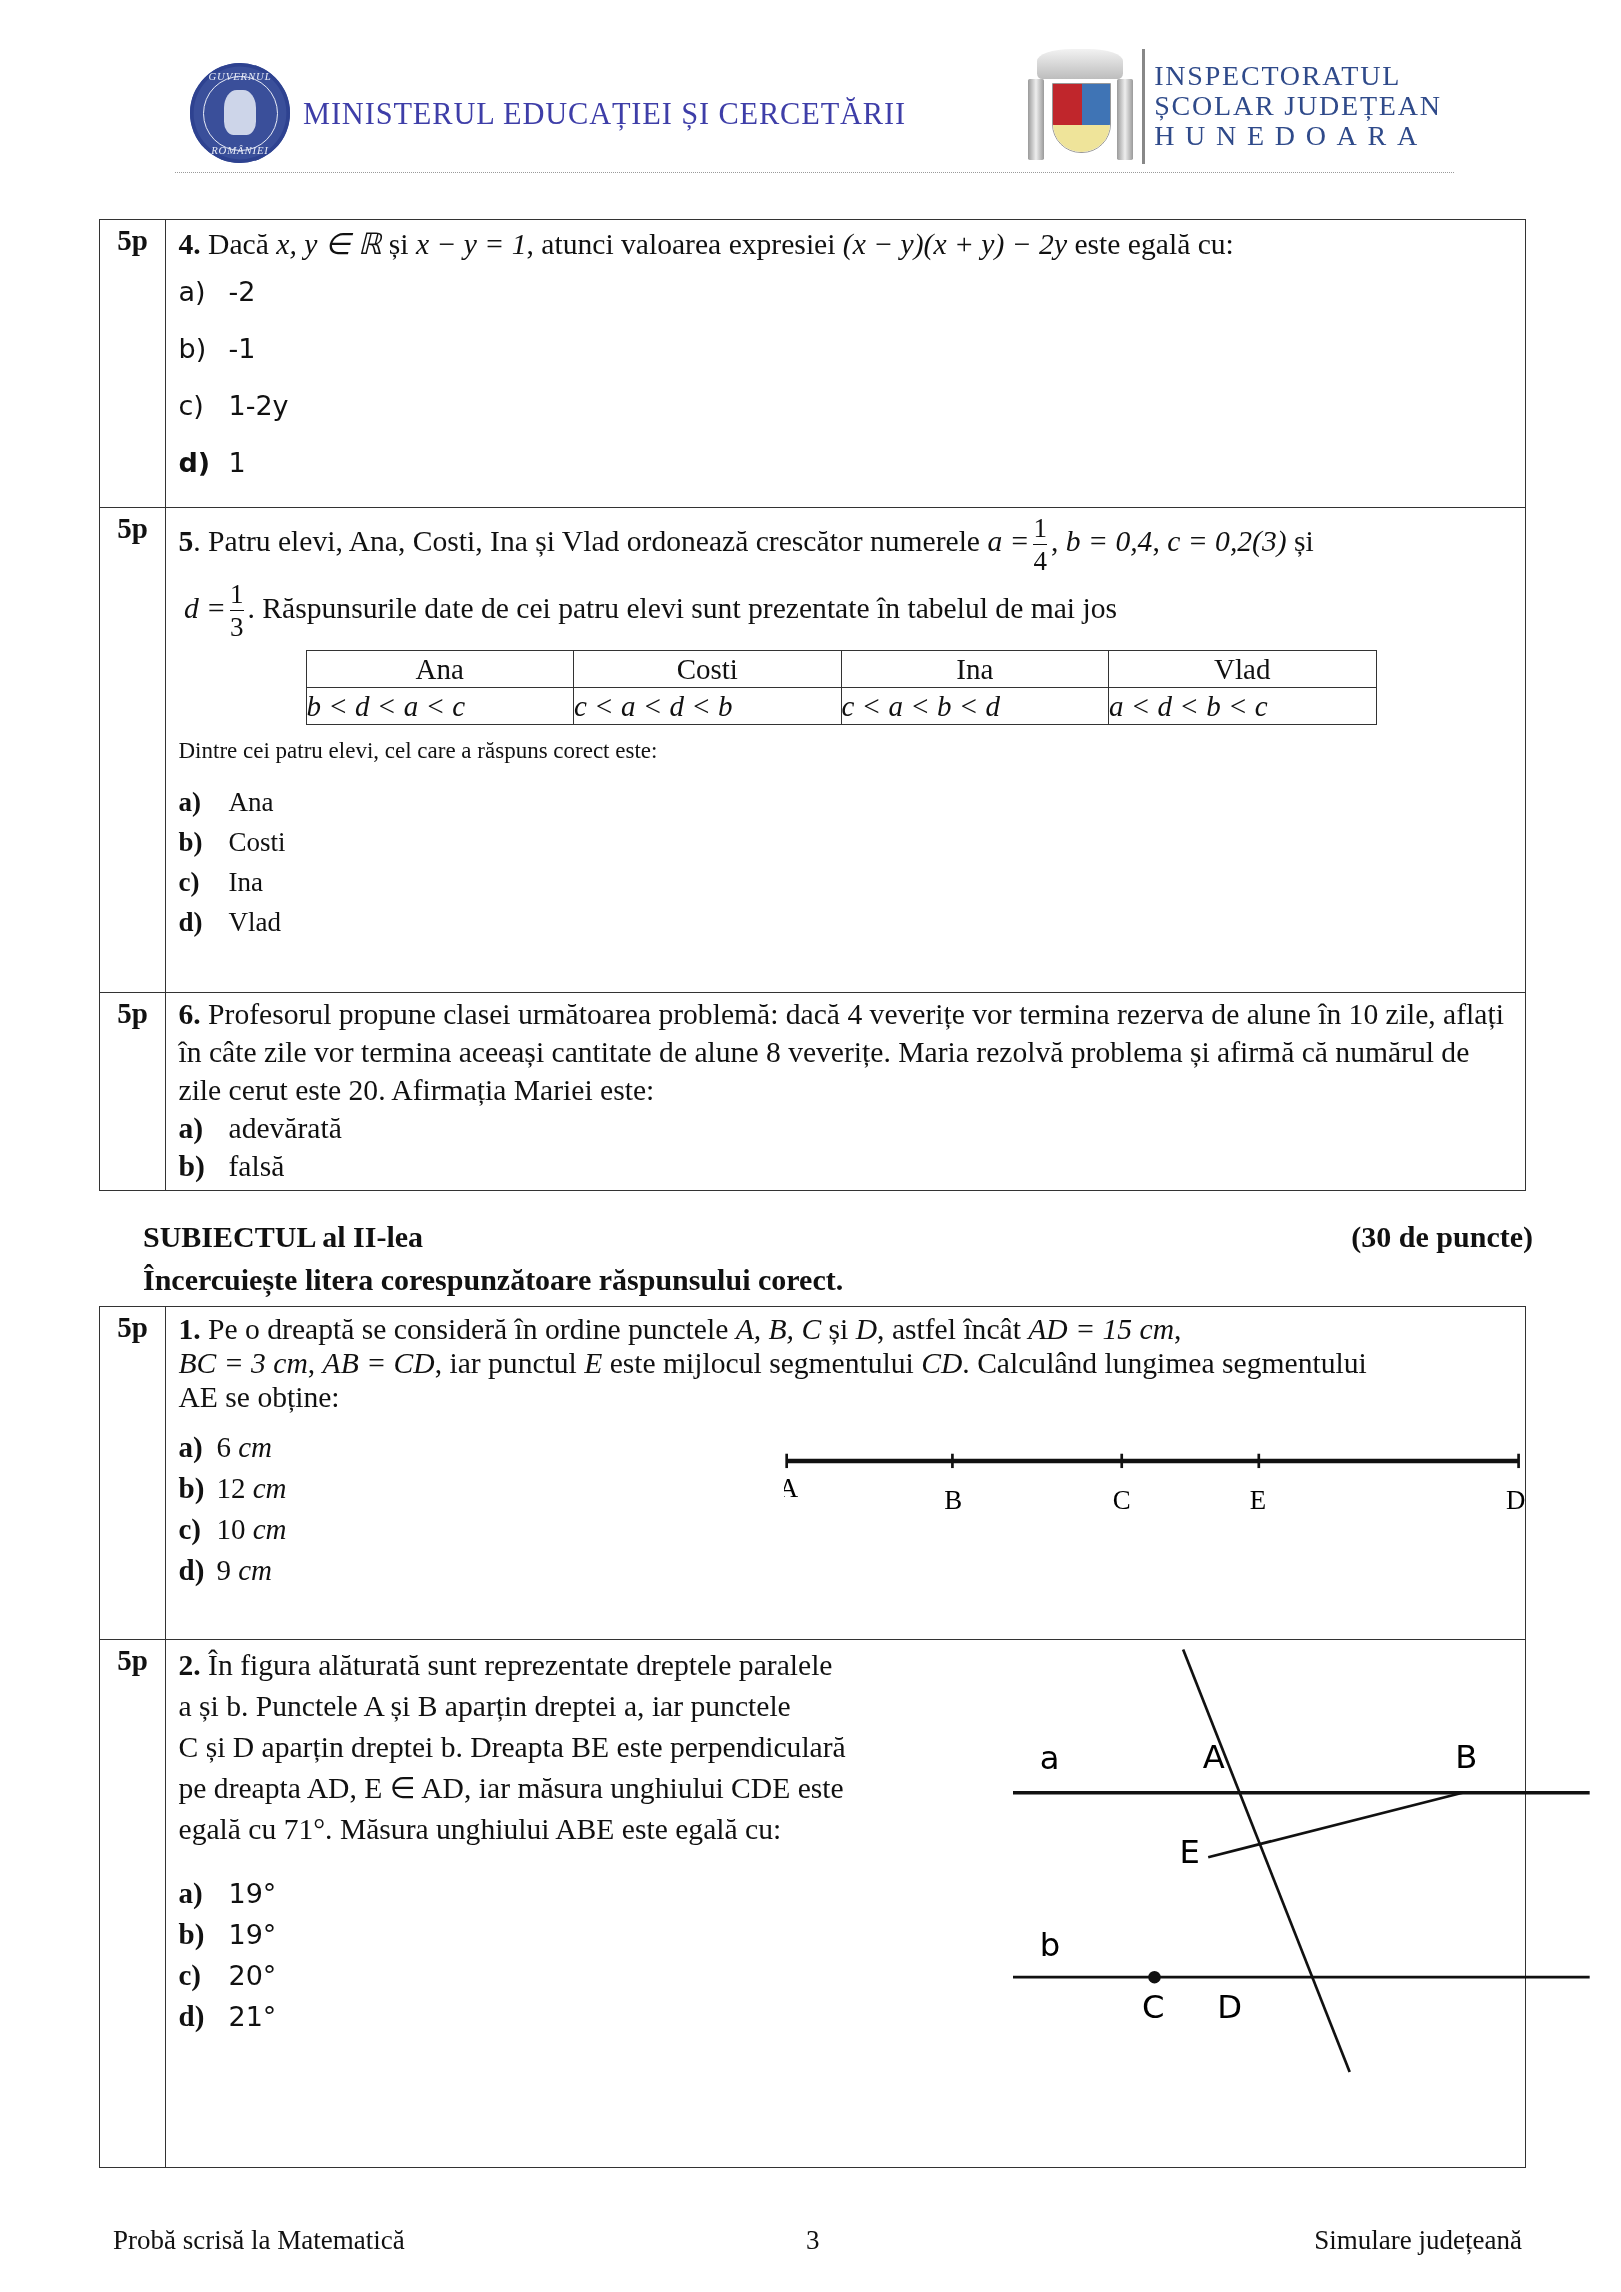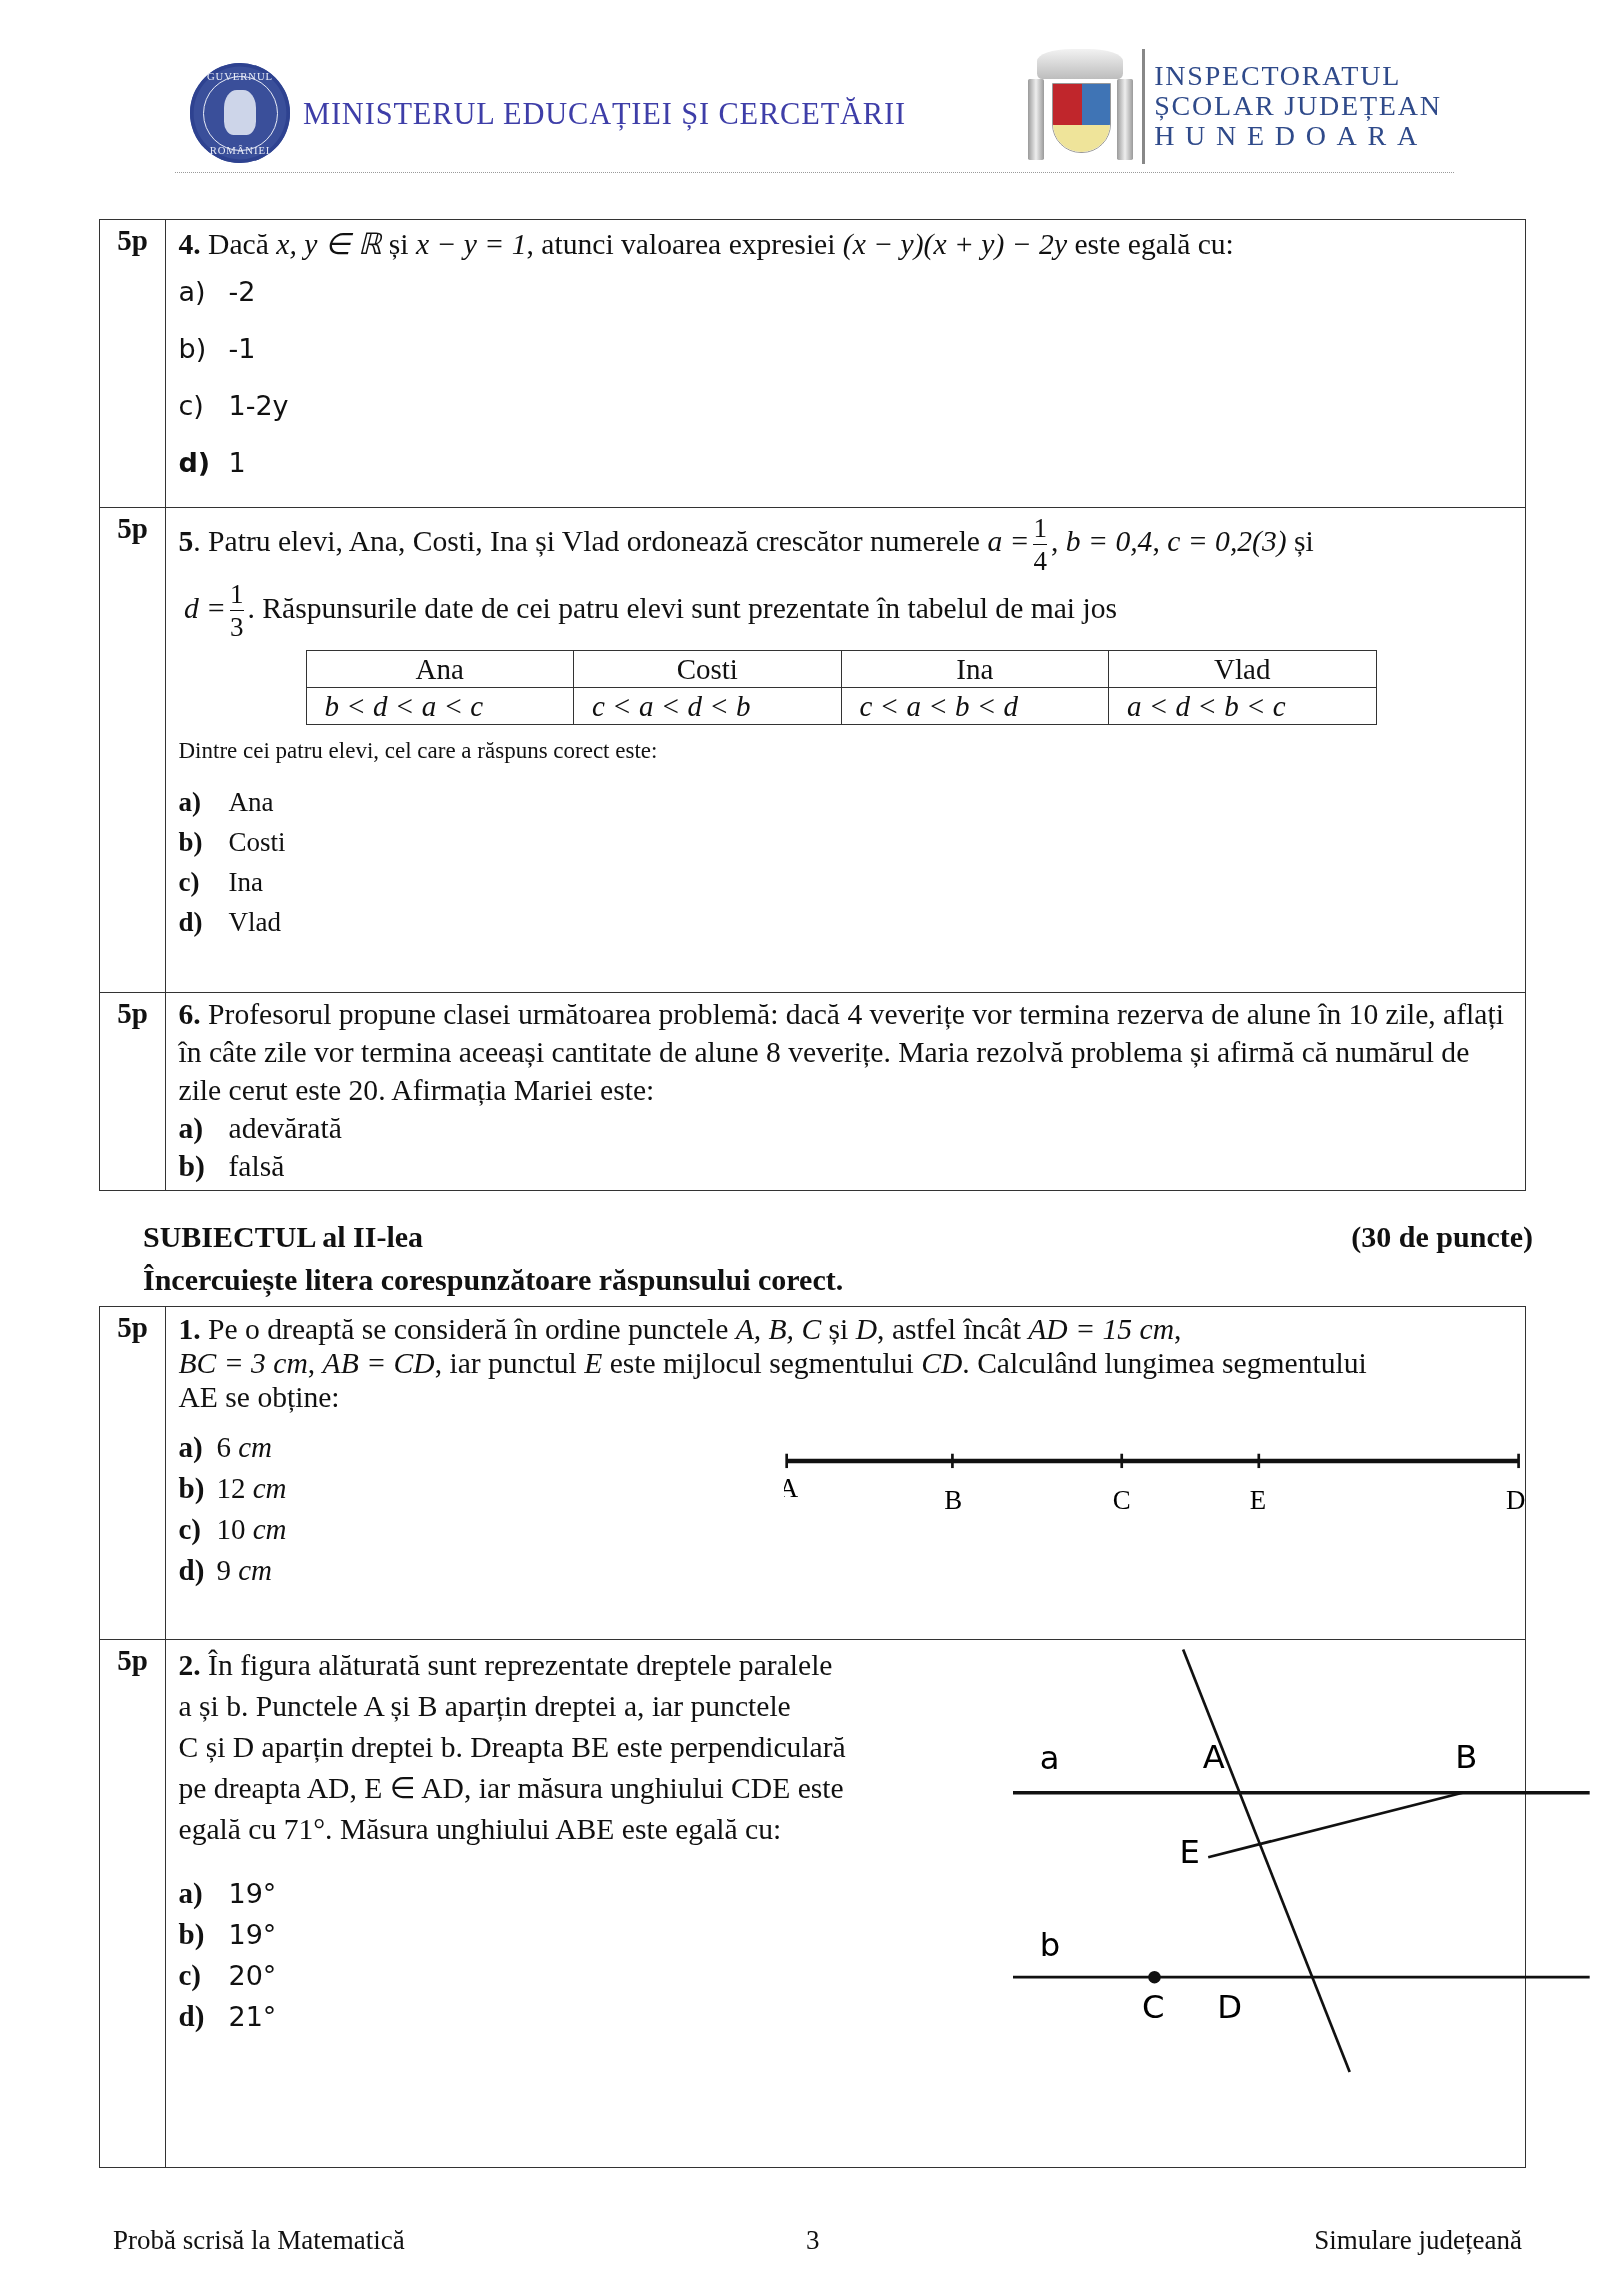--- a/index.html
+++ b/index.html
@@ -3,21 +3,21 @@
 <meta charset="utf-8">
 <style>
   html, body { margin: 0; padding: 0; background: #ffffff; }
   body { width: 1621px; height: 2293px; position: relative; overflow: hidden;
          font-family: "Liberation Serif", serif; color: #111; }
   .abs { position: absolute; }
 
   
   .hdr-left { left: 190px; top: 63px; display: flex; align-items: center; }
   .gov-seal { width: 100px; height: 100px; border-radius: 50%; background: #3a4f9a;
-              position: relative; box-shadow: inset 0 0 0 3.6px #2e4290; }
+              position: relative; box-shadow: inset 0 0 0 3.6px #2e4290; font-style: italic; }
   .gov-seal .ring { position: absolute; inset: 12.5px; border: 1.8px solid #e8ecf7; border-radius: 50%; }
   .gov-seal .eagle { position: absolute; left: 34px; top: 27px; width: 32px; height: 45px;
                      background: #e8ecf7; border-radius: 40% 40% 30% 30%; opacity: .85; }
   .gov-seal .seal-top, .gov-seal .seal-bot { position: absolute; left: 0; right: 0; text-align: center;
                      font-family: "Liberation Serif", serif; font-size: 10.7px; color: #e8ecf7; letter-spacing: 0.9px; }
   .gov-seal .seal-top { top: 7.2px; }
   .gov-seal .seal-bot { bottom: 7.2px; }
   .ministry { margin-left: 12.5px; font-family: "Liberation Serif", serif; font-size: 32px;
               color: #3e3ea8; letter-spacing: 0.9px; transform: scaleX(0.95); transform-origin: left center; }
 
@@ -51,21 +51,21 @@
   .opt-row { display: flex; align-items: baseline; }
   .opt-row .lbl { width: 50px; }
   .opt-row .lbl.b { font-weight: bold; }
 
   .frac { display: inline-flex; flex-direction: column; align-items: center; vertical-align: middle;
           font-style: normal; font-size: 27px; line-height: 32px; margin: 0 3.6px; }
   .frac .bar { border-top: 1.8px solid #111; width: 14.3px; height: 0; }
 
   .inner-table { border-collapse: collapse; margin-left: 127px; margin-top: 7.2px; width: 1071px; }
   .inner-table td { border: 1.8px solid #333; text-align: center; font-size: 29px; line-height: 36px; width: 25%; }
-  .inner-table td.ord { text-align: left; padding-left: 18px; font-style: italic; }
+  .inner-table td.ord { text-align: left; font-style: italic; }
 
   .section-title { font-weight: bold; font-size: 30px; margin-left: 44px; }
 
   .footer { top: 2225px; font-size: 27px; }
 </style>
 </head>
 <body>
 
 <div class="abs hdr-left">
   <div class="gov-seal">

